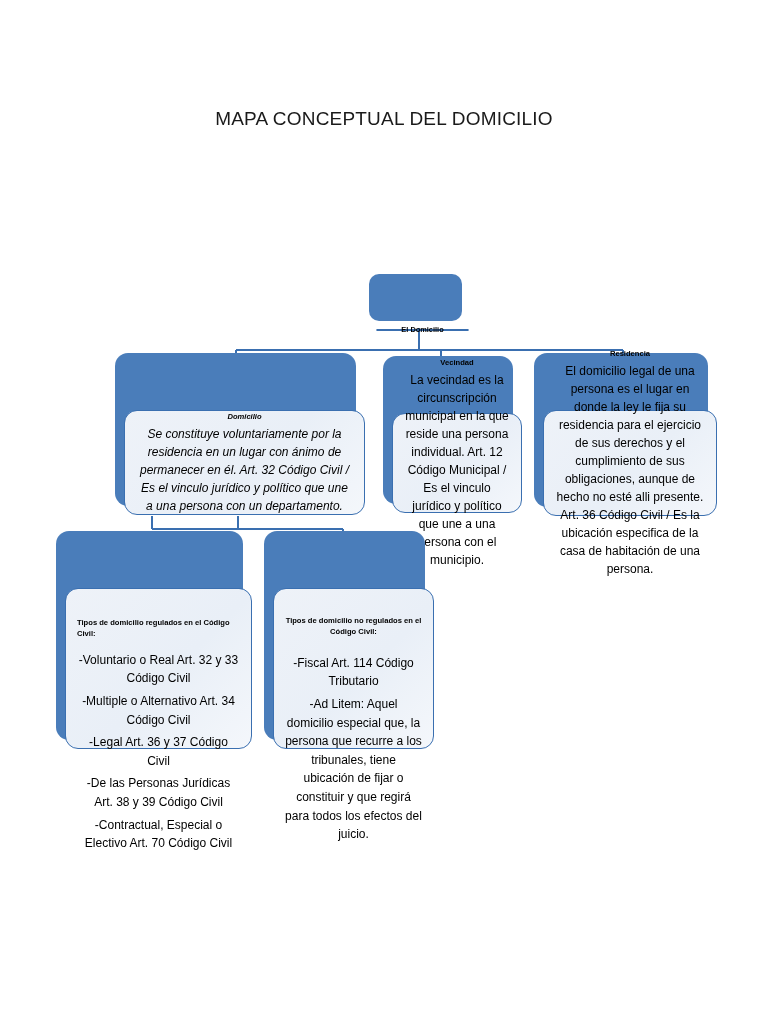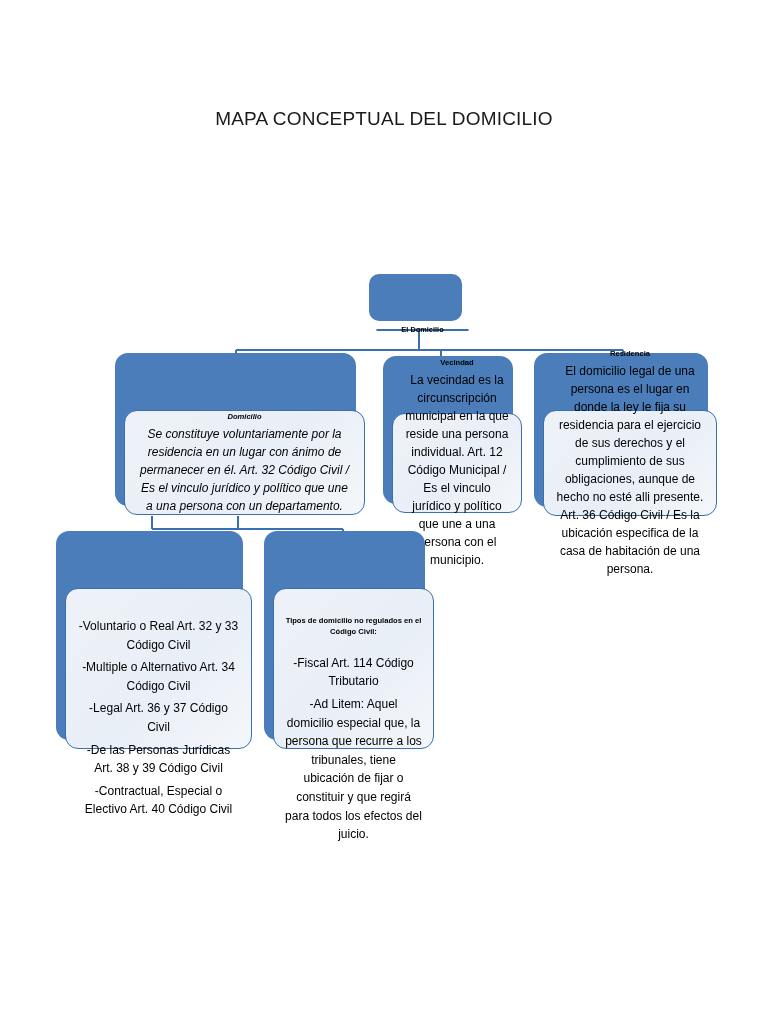--- a/index.html
+++ b/index.html
@@ -198,25 +198,26 @@
         <div class="node-title">Residencia</div>
         <div class="node-body">El domicilio legal de una persona es el lugar en donde la ley le fija su residencia para el ejercicio de sus derechos y el cumplimiento de sus obligaciones, aunque de hecho no esté alli presente. Art. 36 Código Civil / Es la ubicación especifica de la casa de habitación de una persona.</div>
       </div>
     </div>
   </div>
 
   <div class="node" id="node-regulados">
     <div class="backer"></div>
     <div class="front">
       <div class="inner">
+        <div class="list-title">Tipos de domicilio regulados en el Código Civil:</div>
         <div class="list-item">-Voluntario o  Real Art. 32 y 33 Código Civil</div>
         <div class="list-item">-Multiple o Alternativo Art. 34 Código Civil</div>
         <div class="list-item">-Legal Art. 36 y 37 Código Civil</div>
         <div class="list-item">-De las Personas Jurídicas Art. 38 y 39 Código Civil</div>
-        <div class="list-item">-Contractual, Especial o Electivo Art. 40 Código Civil</div>
+        <div class="list-item">-Contractual, Especial o Electivo Art. 70 Código Civil</div>
       </div>
     </div>
   </div>
 
   <div class="node" id="node-noregulados">
     <div class="backer"></div>
     <div class="front">
       <div class="inner">
         <div class="list-title centered">Tipos de domicilio no regulados en el Código Civil:</div>
         <div class="list-item">-Fiscal Art. 114 Código Tributario</div>

